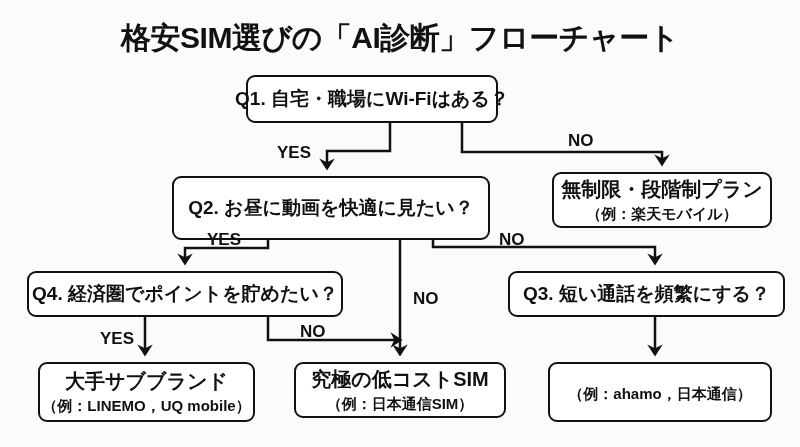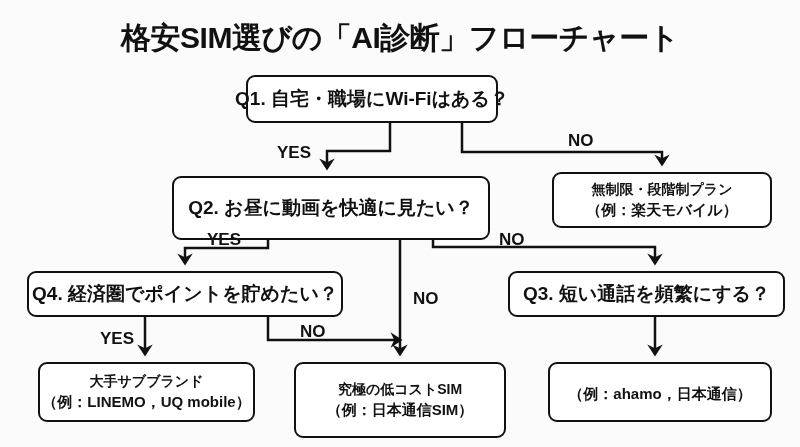--- a/index.html
+++ b/index.html
@@ -51,21 +51,21 @@
   .node .main {
     font-weight: bold;
     white-space: nowrap;
   }
   .node .sub {
     font-weight: bold;
     white-space: nowrap;
     margin-top: 4px;
   }
   .q-node .main { font-size: 19px; }
-  .res-node .main { font-size: 14px; }
+  .res-node .main { font-size: 20px; }
   .res-node .sub { font-size: 15px; }
   .edge-label {
     position: absolute;
     font-size: 17px;
     font-weight: bold;
     color: #111111;
     white-space: nowrap;
   }
 </style>
 </head>
@@ -107,21 +107,21 @@
       <div class="node q-node" style="left: 27px; top: 271px; width: 316px; height: 46px;">
         <div class="main">Q4. 経済圏でポイントを貯めたい？</div>
       </div>
       <div class="node q-node" style="left: 508px; top: 271px; width: 277px; height: 46px;">
         <div class="main">Q3. 短い通話を頻繁にする？</div>
       </div>
       <div class="node res-node" style="left: 38px; top: 362px; width: 217px; height: 60px;">
         <div class="main">大手サブブランド</div>
         <div class="sub">（例：LINEMO，UQ mobile）</div>
       </div>
-      <div class="node res-node" style="left: 294px; top: 362px; width: 212px; height: 76px;">
+      <div class="node res-node" style="left: 294px; top: 362px; width: 212px; height: 56px;">
         <div class="main">究極の低コストSIM</div>
         <div class="sub">（例：日本通信SIM）</div>
       </div>
       <div class="node res-node" style="left: 548px; top: 362px; width: 224px; height: 60px;">
         <div class="sub">（例：ahamo，日本通信）</div>
       </div>
     </div>
   <div id="labels-layer">
       <div class="edge-label" style="left: 277px; top: 143px;">YES</div>
       <div class="edge-label" style="left: 568px; top: 131px;">NO</div>

